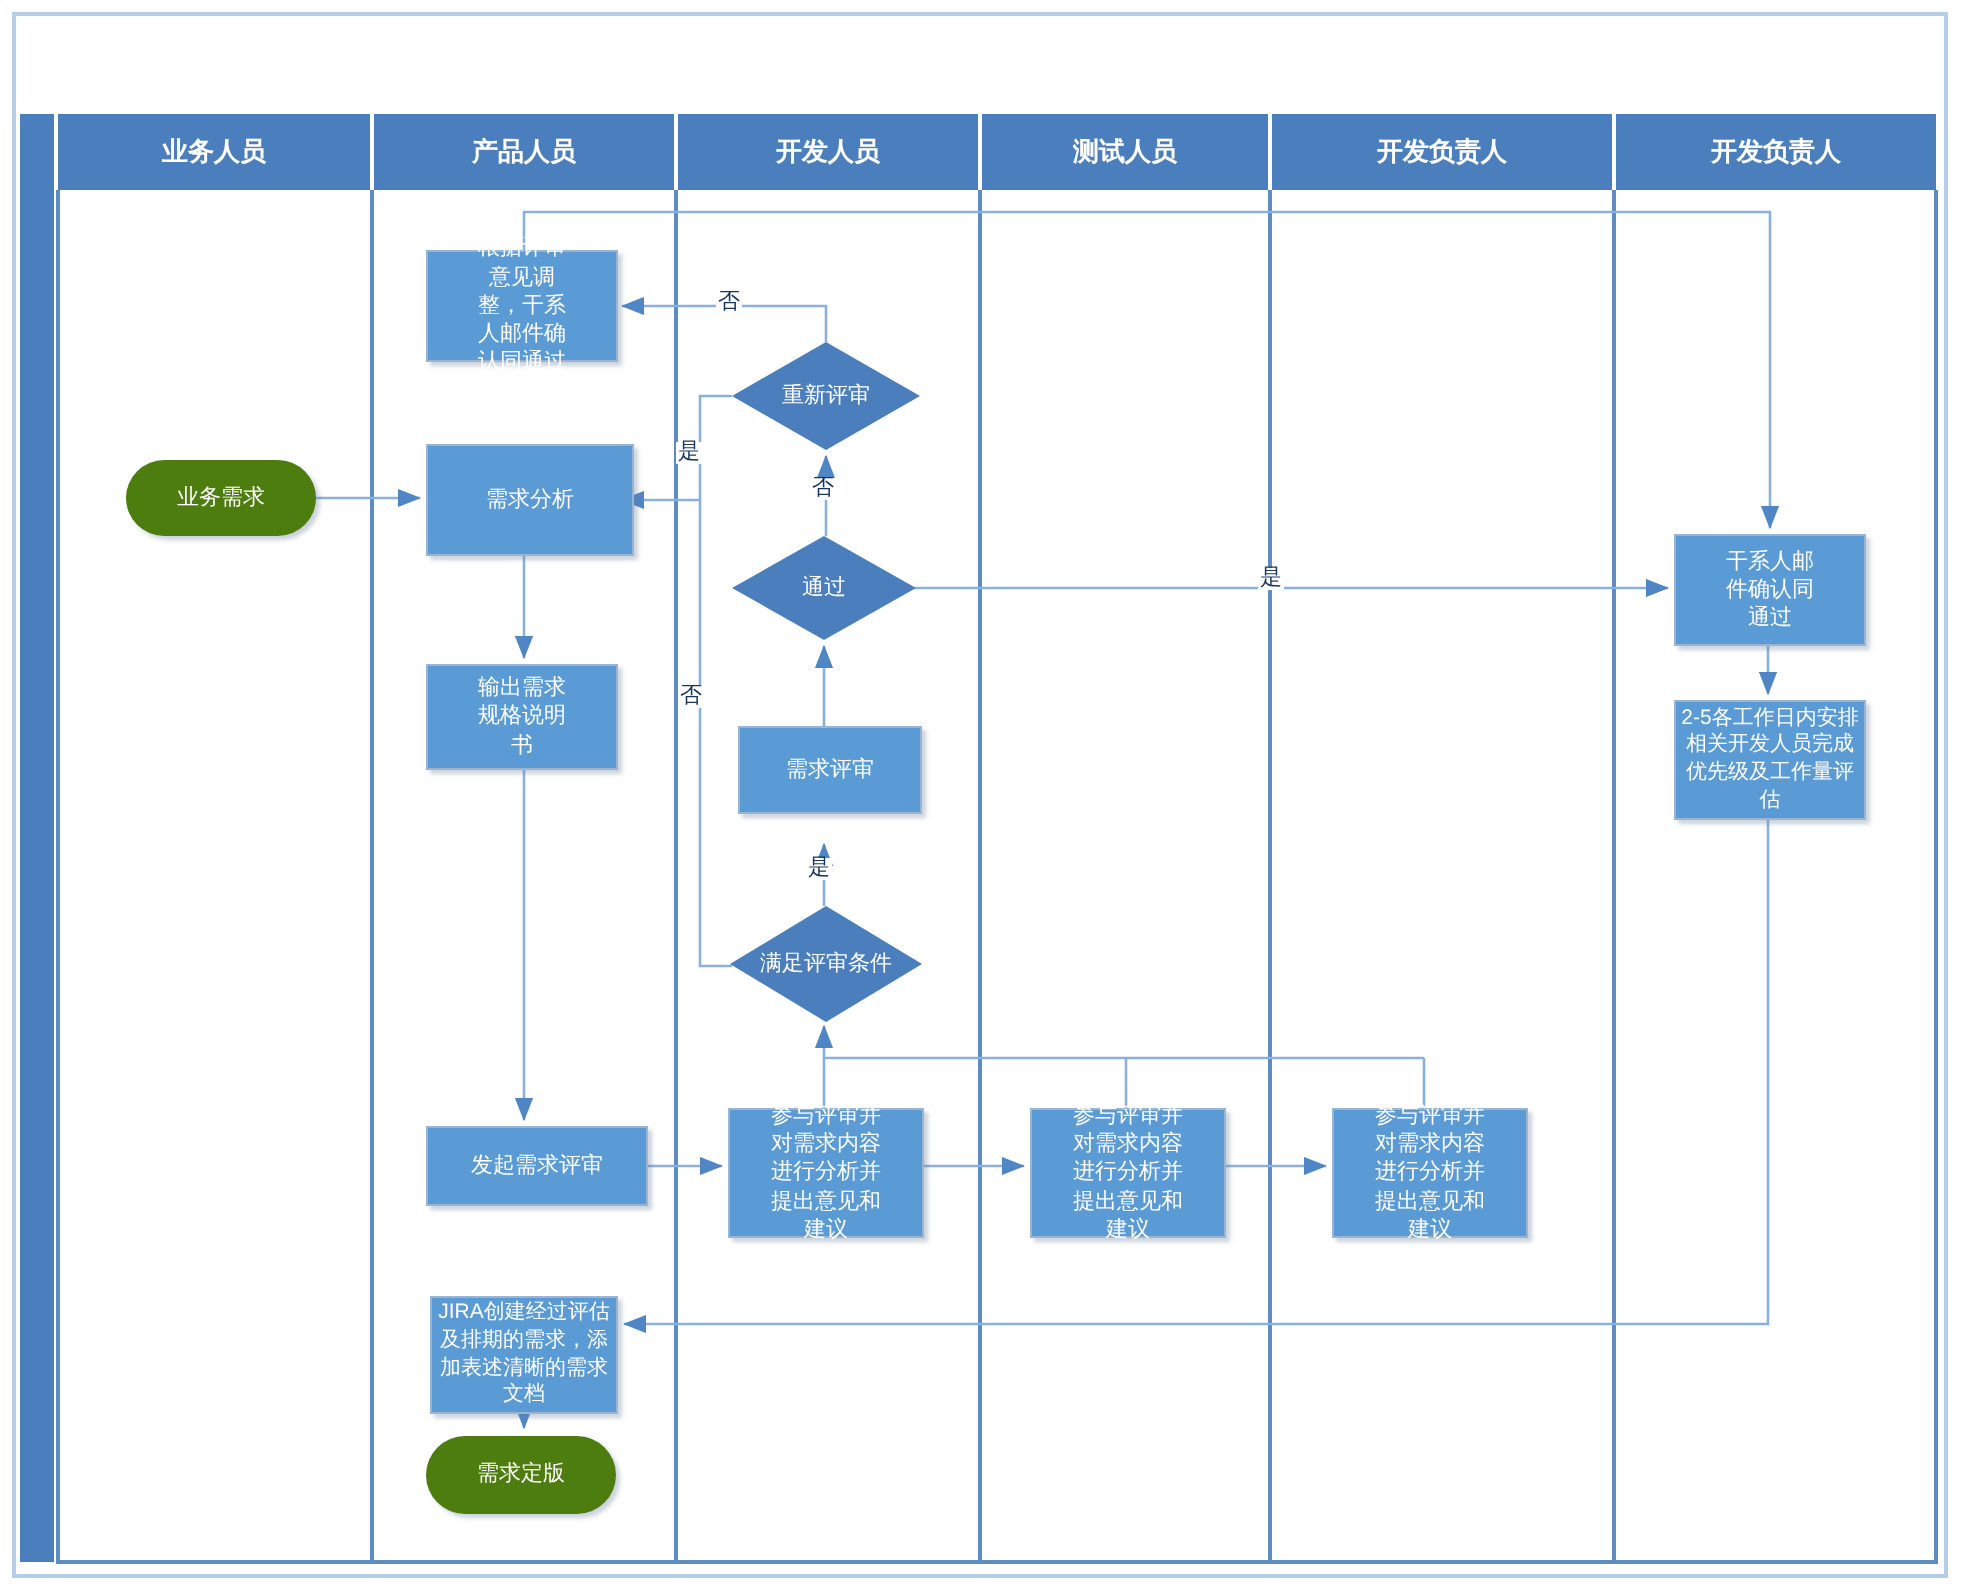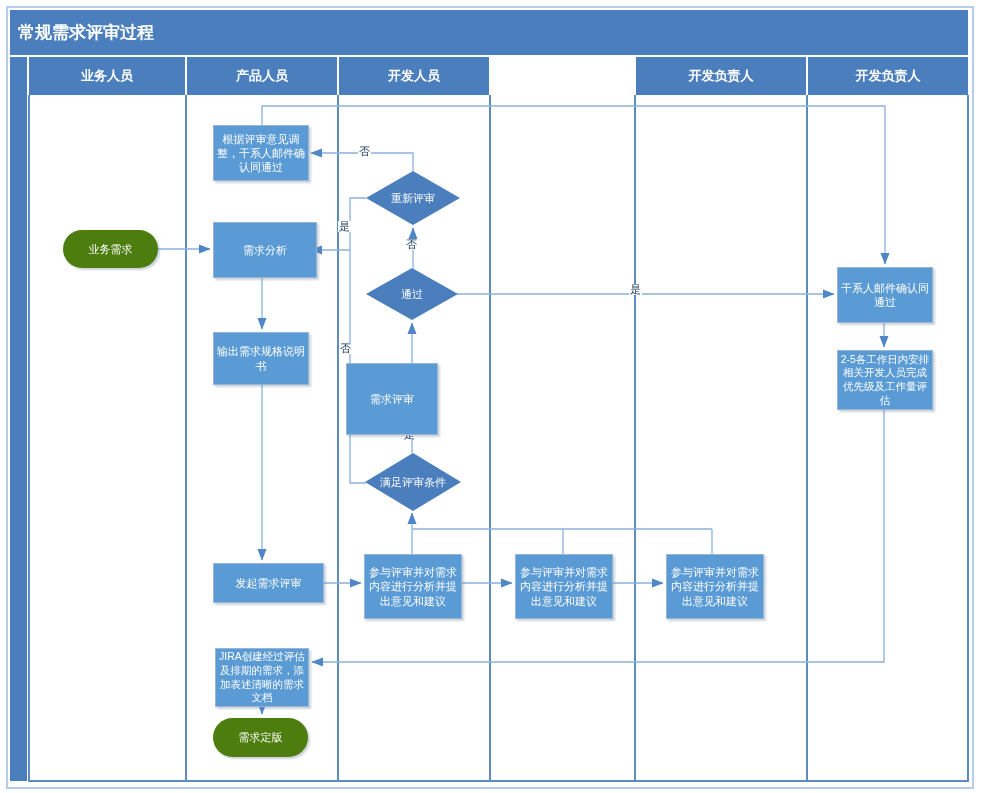--- a/index.html
+++ b/index.html
@@ -7,39 +7,39 @@
   .frame{position:absolute;left:6px;top:6px;width:964px;height:779px;border:2px solid #b6cde9;}
   .titlebar{position:absolute;left:10px;top:10px;width:958px;height:45px;background:#4a7ebc;color:#fff;
             font-size:17px;font-weight:bold;display:flex;align-items:center;padding-left:8px;box-sizing:border-box;}
   .strip{position:absolute;left:10px;top:57px;width:17px;height:724px;background:#4a7ebc;}
   .lanehead{position:absolute;top:57px;height:38px;background:#4a7ebc;color:#ffffff;font-size:13px;font-weight:bold;
             display:flex;align-items:center;justify-content:center;}
   .vline{position:absolute;top:95px;height:686px;width:2px;background:#5d8cc0;}
   .hline-bottom{position:absolute;left:28px;top:780px;width:941px;height:2px;background:#5d8cc0;}
   .node{position:absolute;display:flex;align-items:center;justify-content:center;text-align:center;
         color:#fff;font-size:11px;line-height:1.3;box-sizing:border-box;}
-  .rect{background:#5b9bd5;border:1px solid #9ab4d4;box-shadow:2px 2px 2px rgba(110,130,155,.35);padding:2px 3px;}
+  .rect{background:#5b9bd5;border:1px solid #9ab4d4;box-shadow:2px 2px 2px rgba(110,130,155,.35);padding:2px 20px;}
   .stadium{background:#4d7c0f;border-radius:20px;box-shadow:2px 2px 2px rgba(110,130,155,.35);}
   .diamond{background:#4a7ebc;clip-path:polygon(50% 0,100% 50%,50% 100%,0 50%);}
   .small{font-size:10.5px;padding:1px 2px;}
   svg.edges{position:absolute;left:0;top:0;width:982px;height:793px;pointer-events:none;}
   .elabel{position:absolute;font-size:11px;color:#17365d;background:#fff;line-height:1;padding:0 1px;}
 </style>
 </head>
 <body>
 
 <div id="canvas">
   <div class="frame"></div>
 
-  <div class="titlebar">常规需求评审过程</div>
   <div class="strip"></div>
 
   <div class="lanehead" style="left:29px;width:156px;">业务人员</div>
   <div class="lanehead" style="left:187px;width:150px;">产品人员</div>
   <div class="lanehead" style="left:339px;width:150px;">开发人员</div>
+  <div class="lanehead" style="left:491px;width:143px;">测试人员</div>
   <div class="lanehead" style="left:636px;width:170px;">开发负责人</div>
   <div class="lanehead" style="left:808px;width:160px;">开发负责人</div>
 
   <div class="vline" style="left:28px;"></div>
   <div class="vline" style="left:185px;"></div>
   <div class="vline" style="left:337px;"></div>
   <div class="vline" style="left:489px;"></div>
   <div class="vline" style="left:634px;"></div>
   <div class="vline" style="left:806px;"></div>
   <div class="vline" style="left:967px;"></div>
@@ -94,21 +94,21 @@
   <div class="node rect" style="left:213px;top:563px;width:111px;height:40px;">发起需求评审</div>
 
   <div class="node rect small" style="left:215px;top:648px;width:94px;height:59px;">JIRA创建经过评估及排期的需求，添加表述清晰的需求文档</div>
 
   <div class="node stadium" style="left:213px;top:718px;width:95px;height:39px;">需求定版</div>
 
   <div class="node diamond" style="left:366px;top:171px;width:94px;height:54px;">重新评审</div>
 
   <div class="node diamond" style="left:366px;top:268px;width:92px;height:52px;">通过</div>
 
-  <div class="node rect" style="left:346px;top:363px;width:92px;height:72px;">需求评审</div>
+  <div class="node rect" style="left:369px;top:363px;width:92px;height:44px;">需求评审</div>
 
   <div class="node diamond" style="left:365px;top:453px;width:96px;height:58px;">满足评审条件</div>
 
   <div class="node rect" style="left:364px;top:554px;width:98px;height:65px;">参与评审并对需求内容进行分析并提出意见和建议</div>
 
   <div class="node rect" style="left:515px;top:554px;width:98px;height:65px;">参与评审并对需求内容进行分析并提出意见和建议</div>
 
   <div class="node rect" style="left:666px;top:554px;width:98px;height:65px;">参与评审并对需求内容进行分析并提出意见和建议</div>
 
   <div class="node rect" style="left:837px;top:267px;width:96px;height:56px;">干系人邮件确认同通过</div>

